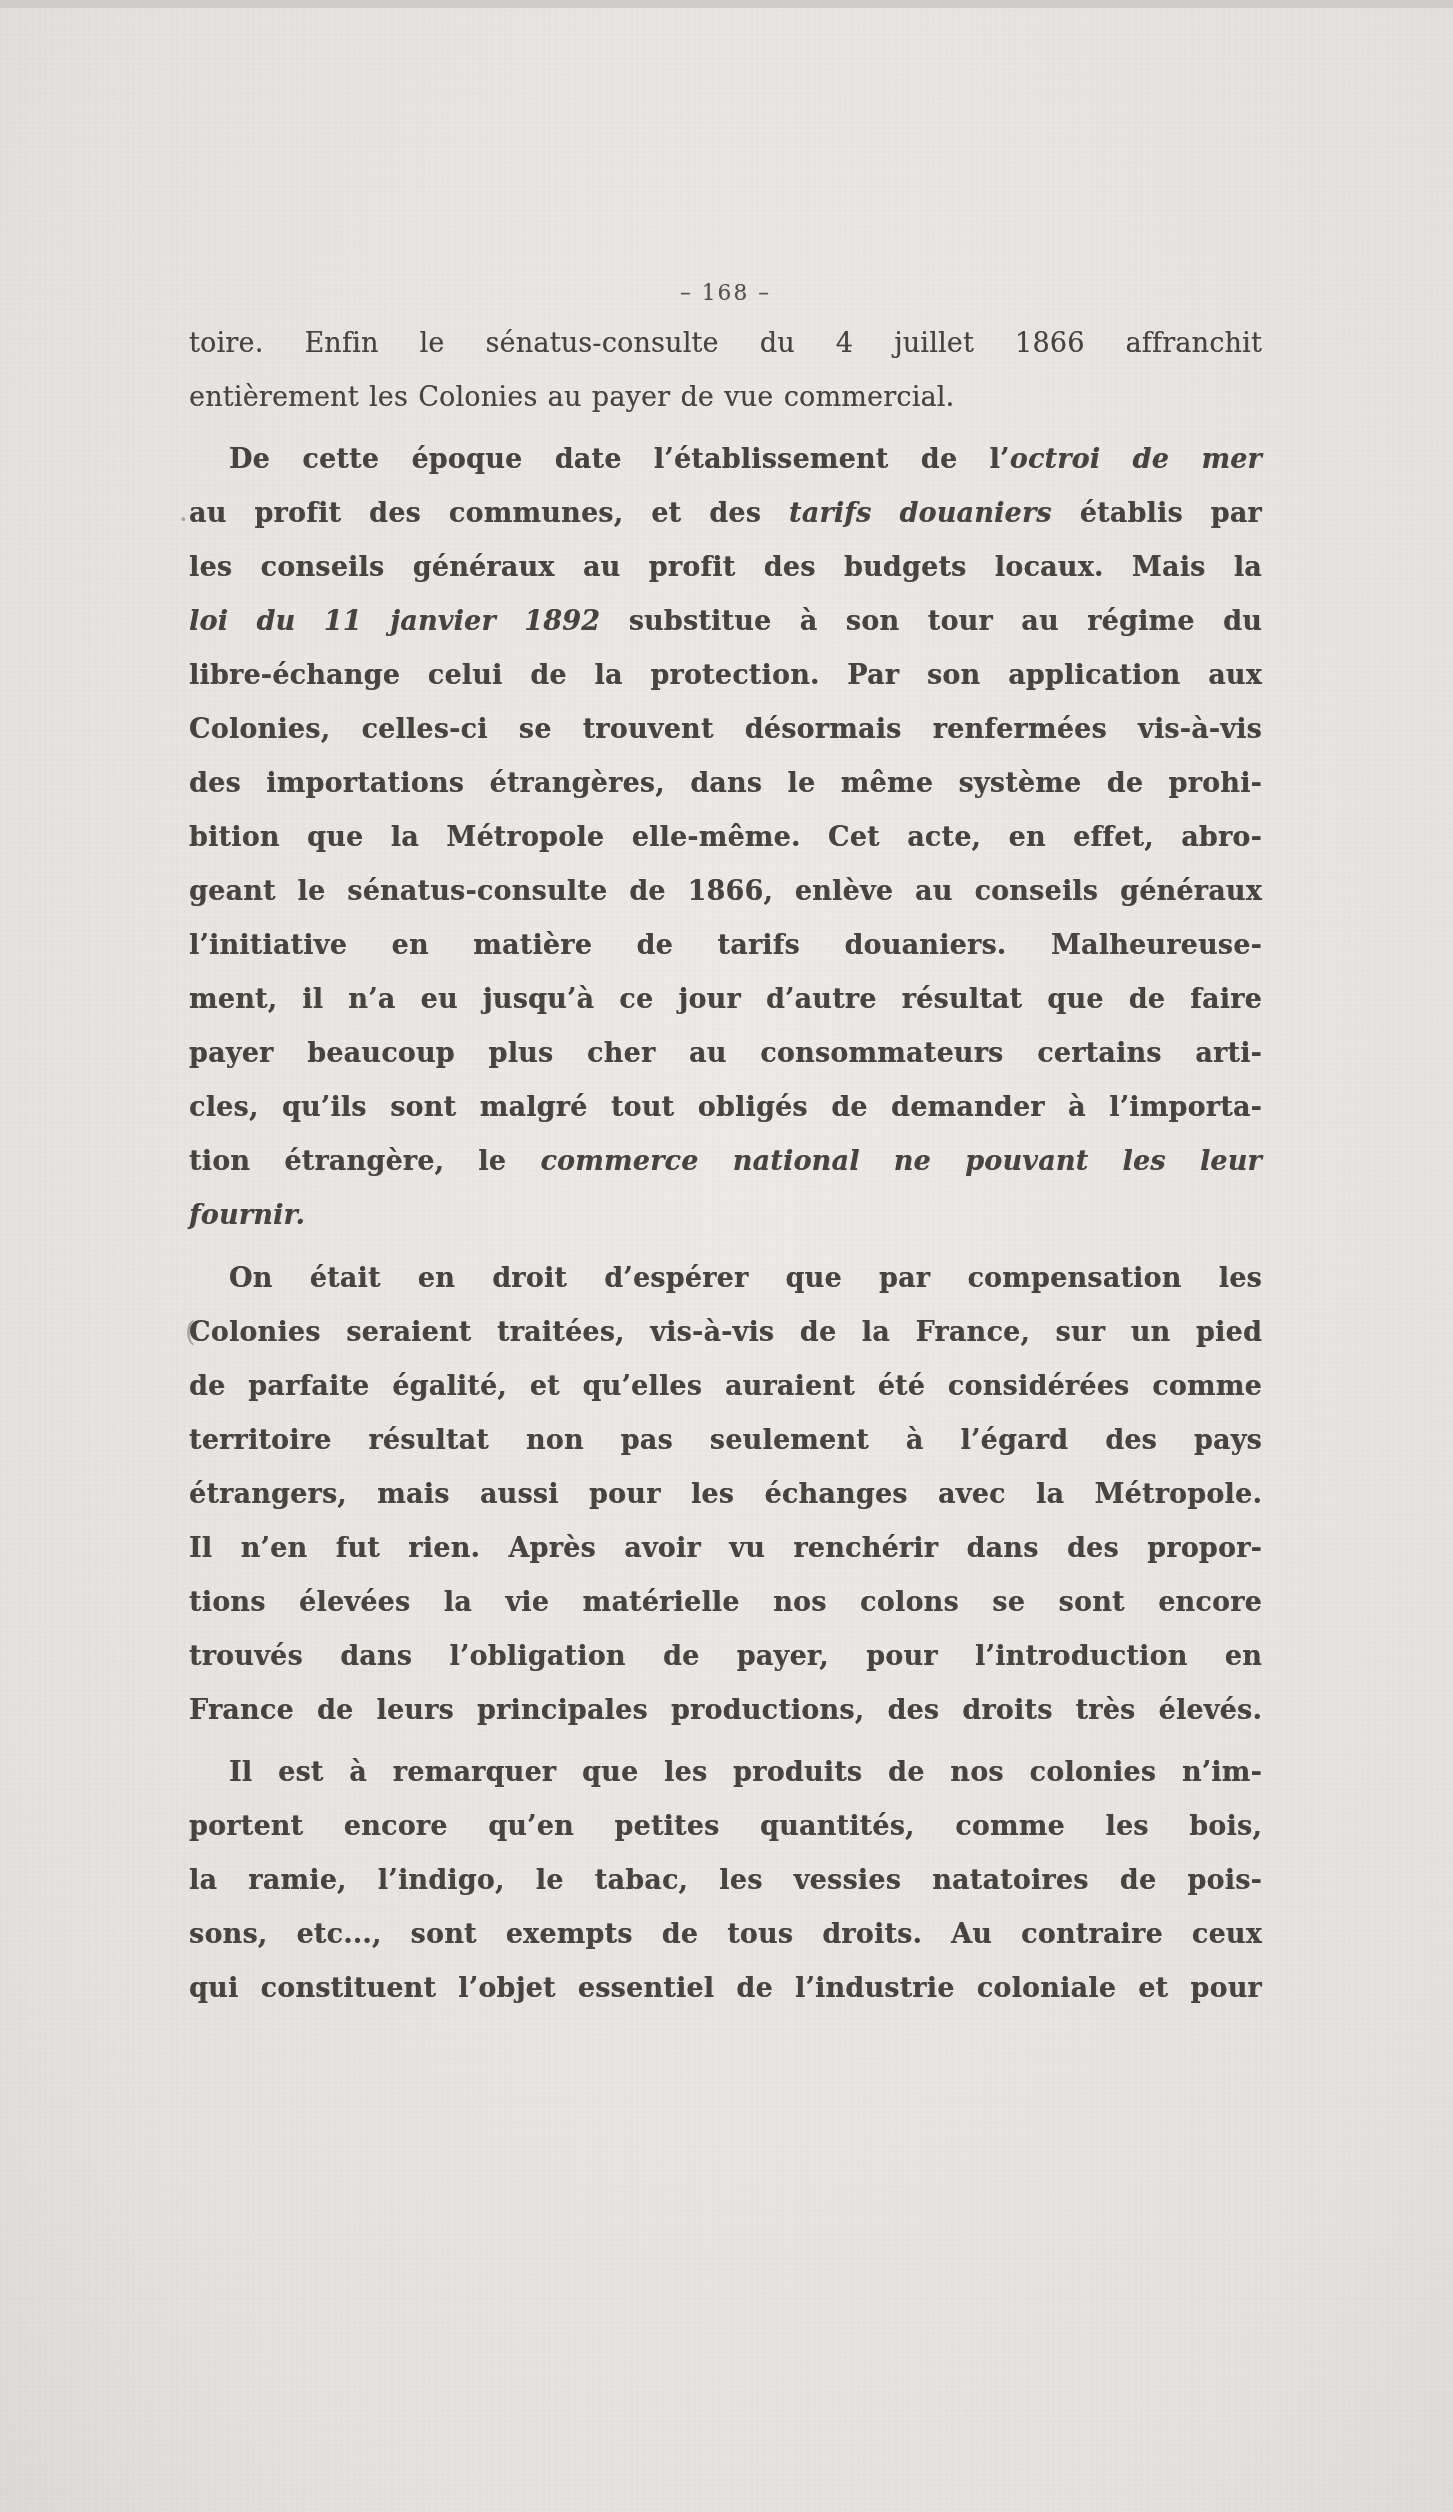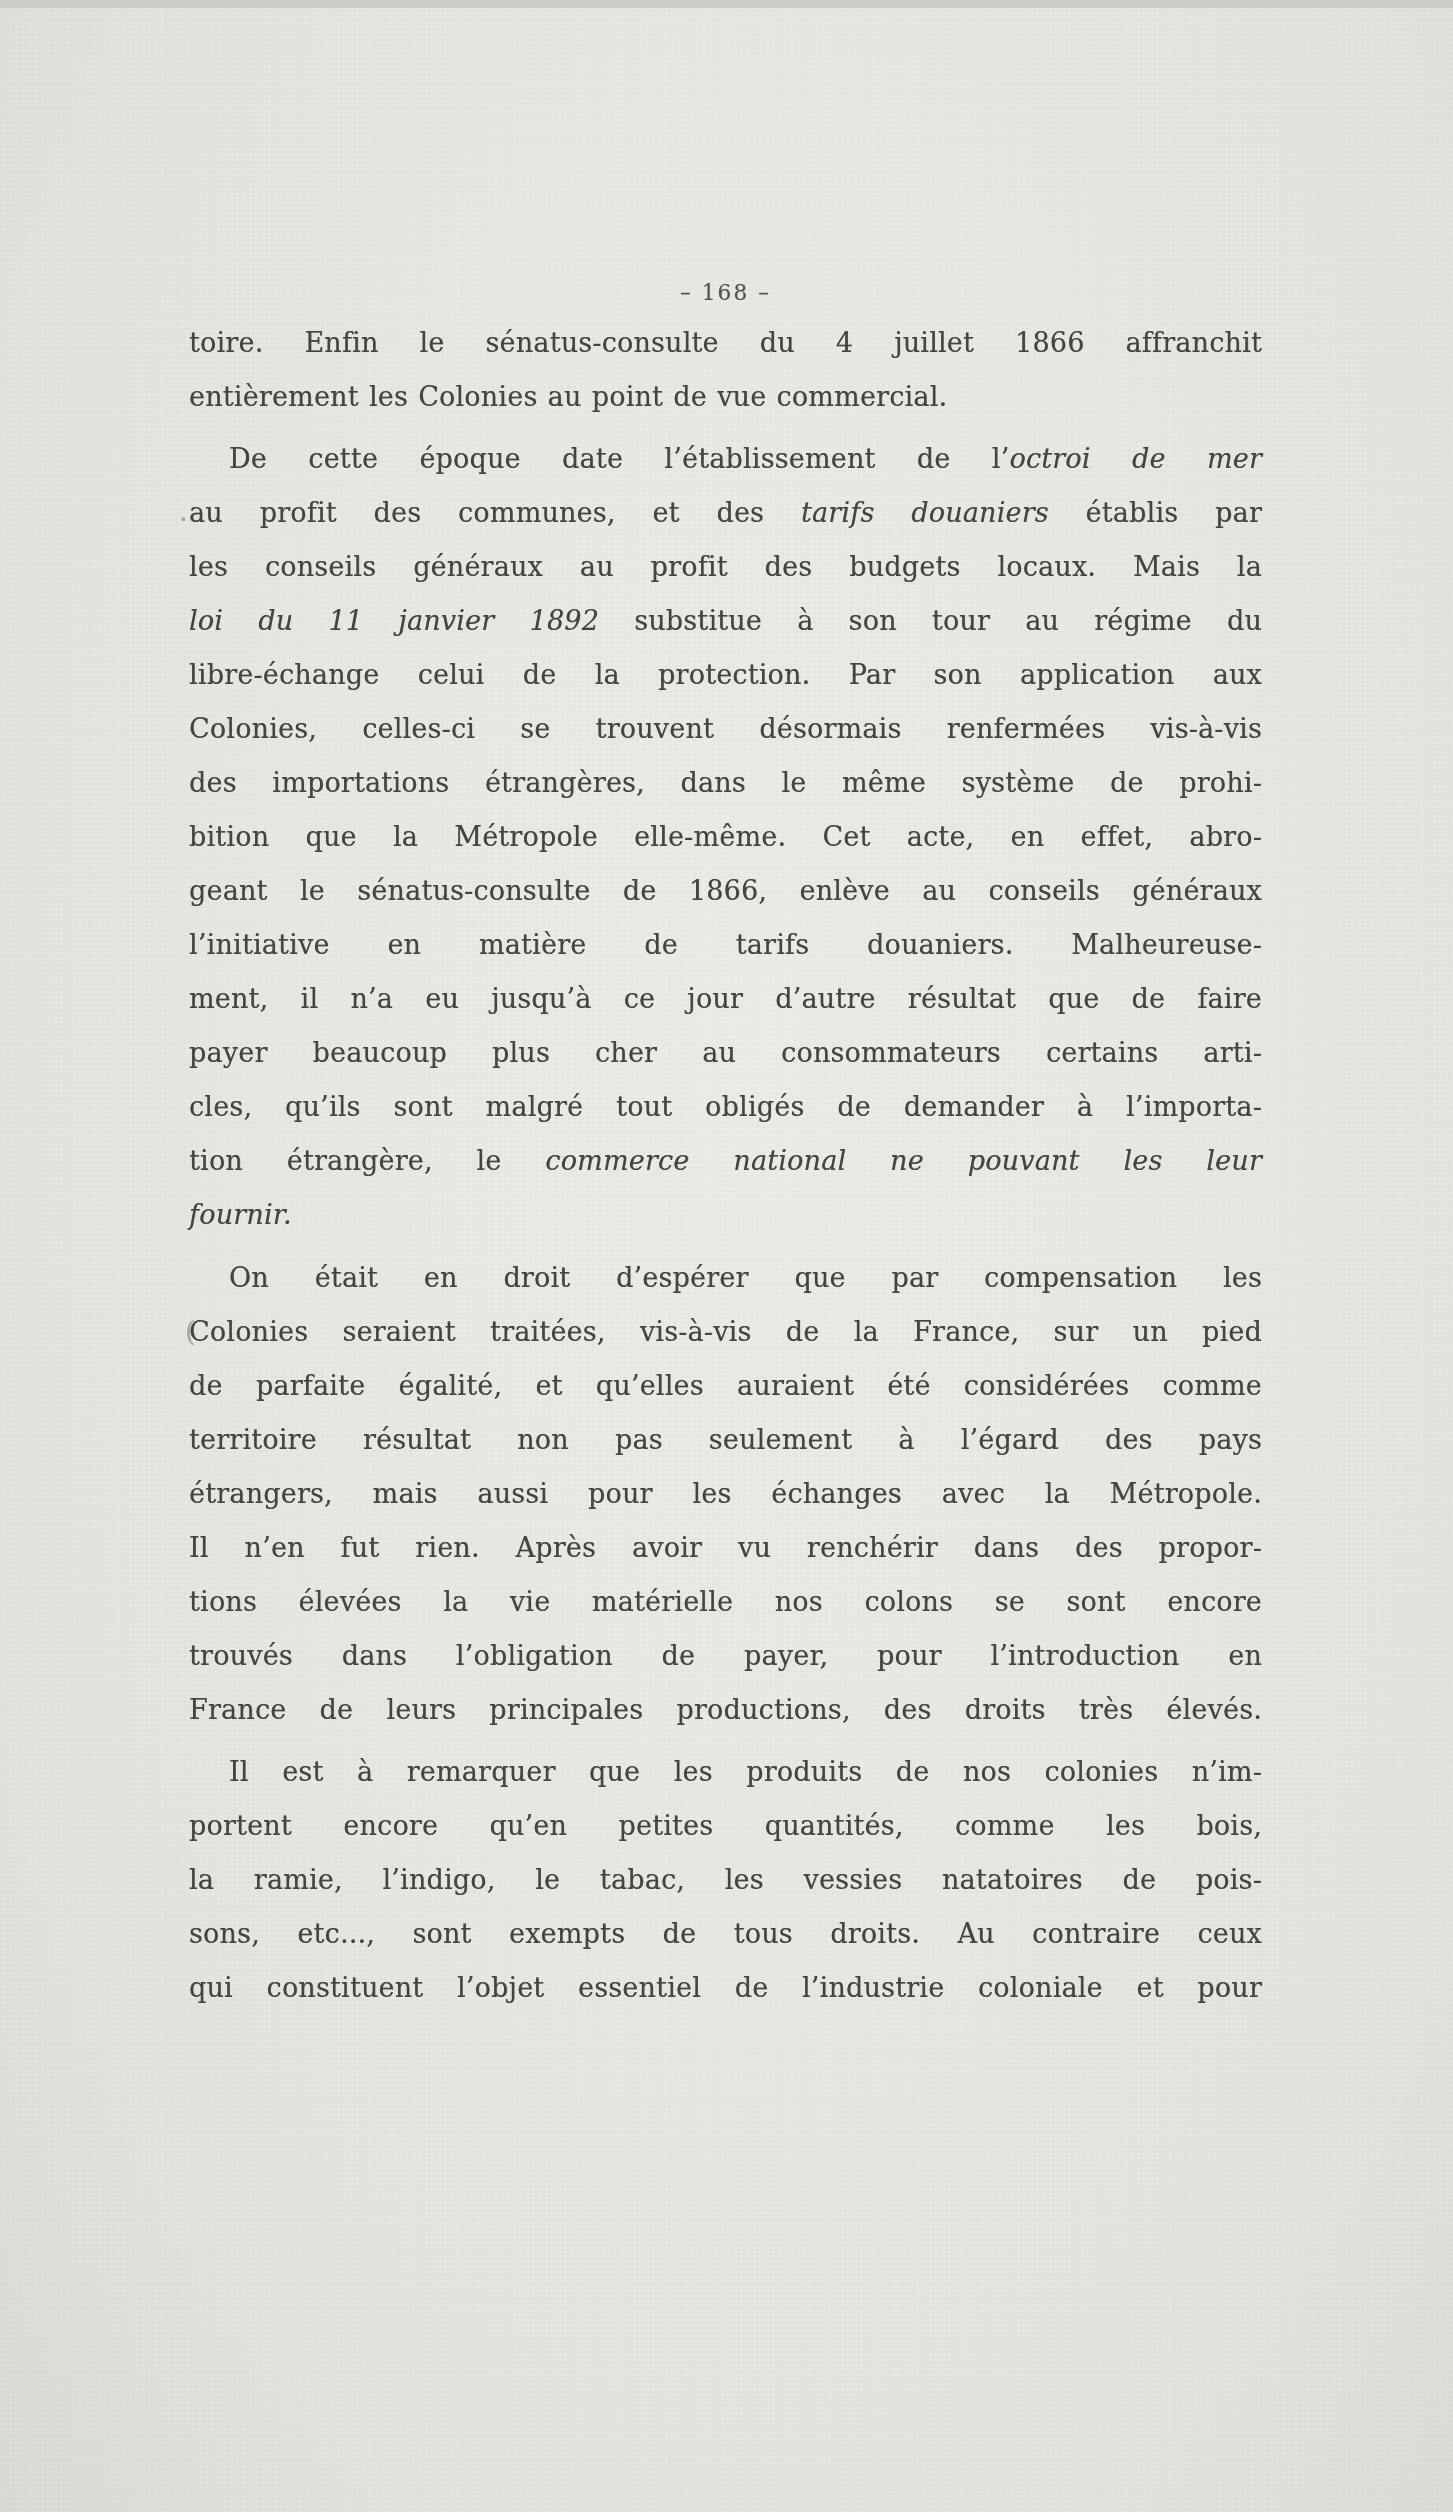--- a/index.html
+++ b/index.html
@@ -25,21 +25,21 @@
   .text-block{
     position:absolute;left:189px;top:308px;width:1073px;
     font-size:27px;
     line-height:54px;
     color:#46443f;
     letter-spacing:0.2px;
     word-spacing:1.4px;
     text-shadow:0.3px 0.3px 0.6px rgba(70,67,62,0.55);
   }
   .paragraph{margin:0;}
-  .paragraph + .paragraph{margin-top:8.4px;}
+  .paragraph + .paragraph{margin-top:8.4px;font-weight:bold;}
   .line{
     text-align:justify;
     text-align-last:justify;
     white-space:normal;
     height:54px;
     overflow:visible;
   }
   .line.end{text-align:left;text-align-last:left;}
   .line.indent{text-indent:40px;}
   .it{font-style:italic;}
@@ -52,21 +52,21 @@
   }
 </style>
 </head>
 <body>
 
 <div class="page">
   <div class="page-number">– 168 –</div>
   <div class="text-block" id="text-block">
       <div class="paragraph">
         <div class="line"><span>toire. Enfin le sénatus-consulte du 4 juillet 1866 affranchit</span></div>
-        <div class="line end"><span>entièrement les Colonies au point de vue commercial.</span></div>
+        <div class="line end"><span>entièrement les Colonies au payer de vue commercial.</span></div>
       </div>
       <div class="paragraph">
         <div class="line indent"><span>De cette époque date l’établissement de l’</span><span class="it">octroi de mer</span></div>
         <div class="line"><span>au profit des communes, et des </span><span class="it">tarifs douaniers</span><span> établis par</span></div>
         <div class="line"><span>les conseils généraux au profit des budgets locaux. Mais la</span></div>
         <div class="line"><span class="it">loi du 11 janvier 1892</span><span> substitue à son tour au régime du</span></div>
         <div class="line"><span>libre-échange celui de la protection. Par son application aux</span></div>
         <div class="line"><span>Colonies, celles-ci se trouvent désormais renfermées vis-à-vis</span></div>
         <div class="line"><span>des importations étrangères, dans le même système de prohi-</span></div>
         <div class="line"><span>bition que la Métropole elle-même. Cet acte, en effet, abro-</span></div>

